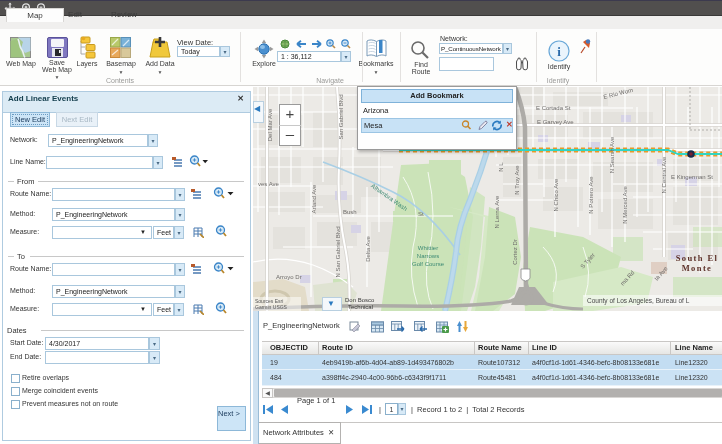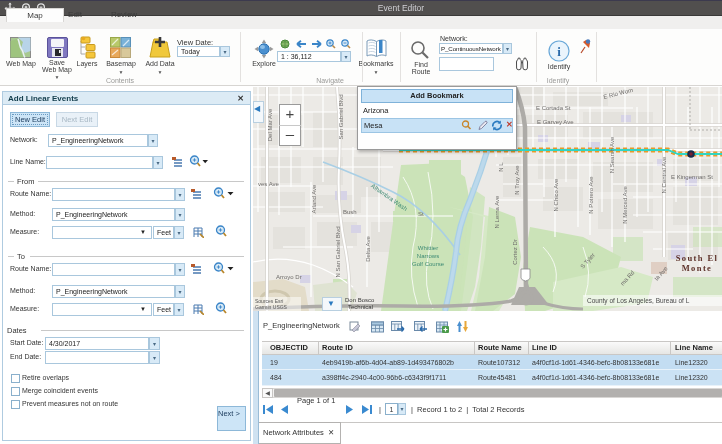--- a/index.html
+++ b/index.html
@@ -15,36 +15,35 @@
   #tab-map{left:6px;width:56px;background:#fdfdfd;border:1px solid #d8d6d4;border-bottom:none;}
   
   #ribbon{left:0;top:30px;width:722px;height:56px;background:#fdfdfc;border-bottom:1px solid #d7d5d2;box-sizing:border-box;}
   .glabel{top:77px;font-size:7px;color:#9a9a98;text-align:center;}
   .gsep{top:32px;height:50px;width:1px;background:#e3e1df;}
   .blabel{font-size:7px;color:#3a3a3a;text-align:center;line-height:6.5px;}
   .nw{white-space:nowrap;}
   .caret{font-size:5px;color:#555;text-align:center;}
   
   #lpanel{left:2px;top:91px;width:249px;height:350px;background:#fff;border:1px solid #afcbe0;box-sizing:border-box;}
-  #lpanel-h{left:2px;top:91px;width:249px;height:14px;background:#dcebf5;border:1px solid #afcbe0;box-sizing:border-box;font-size:8px;font-weight:bold;color:#16404f;line-height:13px;padding-left:5px;}
+  #lpanel-h{left:2px;top:91px;width:249px;height:22px;background:#dcebf5;border:1px solid #afcbe0;box-sizing:border-box;font-size:8px;font-weight:bold;color:#16404f;line-height:13px;padding-left:5px;}
   .fl{font-size:7px;color:#333;white-space:nowrap;}
   .fbox{background:#fff;border:1px solid #a9c7dd;box-sizing:border-box;font-size:7px;color:#222;white-space:nowrap;overflow:hidden;}
   .drop{background:#d8eaf7;border:1px solid #a9c7dd;box-sizing:border-box;text-align:center;color:#4a6a85;font-size:6px;line-height:10px;}
   .gsepline{height:1px;background:#c8c8c8;}
   .gseplab{font-size:7.5px;color:#333;background:#fff;}
   .cb{width:9px;height:9px;background:#fff;border:1px solid #8ab0cc;box-sizing:border-box;}
   
   .pagetxt{font-size:7.5px;color:#333;white-space:nowrap;}
 </style>
 </head>
 <body>
 <div id="app">
 
   <div class="abs" id="topbar"></div>
-  <div class="abs" id="title">Event Editor</div>
   <svg class="abs" style="left:4px;top:2px" width="44" height="13" viewBox="0 0 44 13">
     <g stroke="#e0e0e0" stroke-width="1.3" fill="none">
       <path d="M6 1.5 V11.5 M1 6.5 H11"></path>
       <path d="M6 0.5 L4.3 2.5 H7.7 Z M6 12.5 L4.3 10.5 H7.7 Z M0.5 6.5 L2.5 4.8 V8.2 Z M11.5 6.5 L9.5 4.8 V8.2 Z" fill="#e0e0e0" stroke="none"></path>
       <circle cx="22" cy="5.2" r="3.4"></circle>
       <path d="M24.5 7.8 L27.5 11"></path>
       <path d="M20.6 5.2 H23.4 M22 3.8 V6.6"></path>
       <circle cx="37" cy="5.2" r="3.4"></circle>
       <path d="M39.5 7.8 L42.5 11"></path>
       <path d="M35.6 5.2 H38.4"></path>

